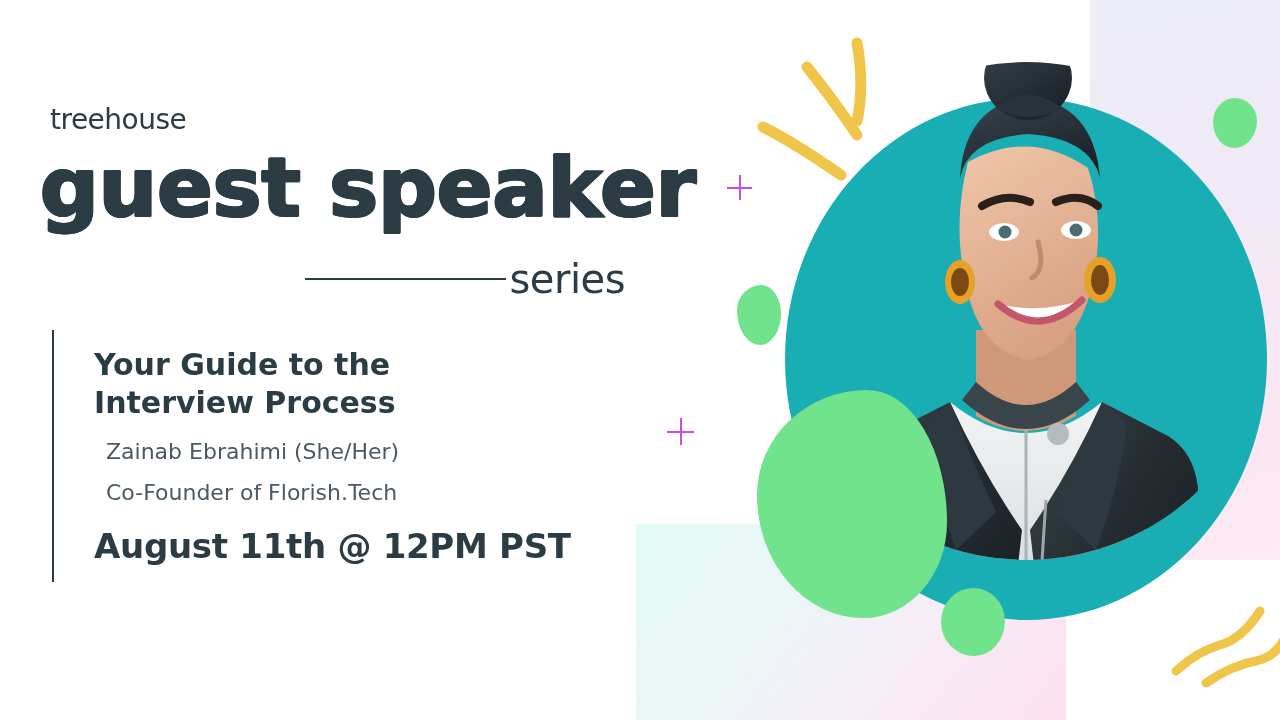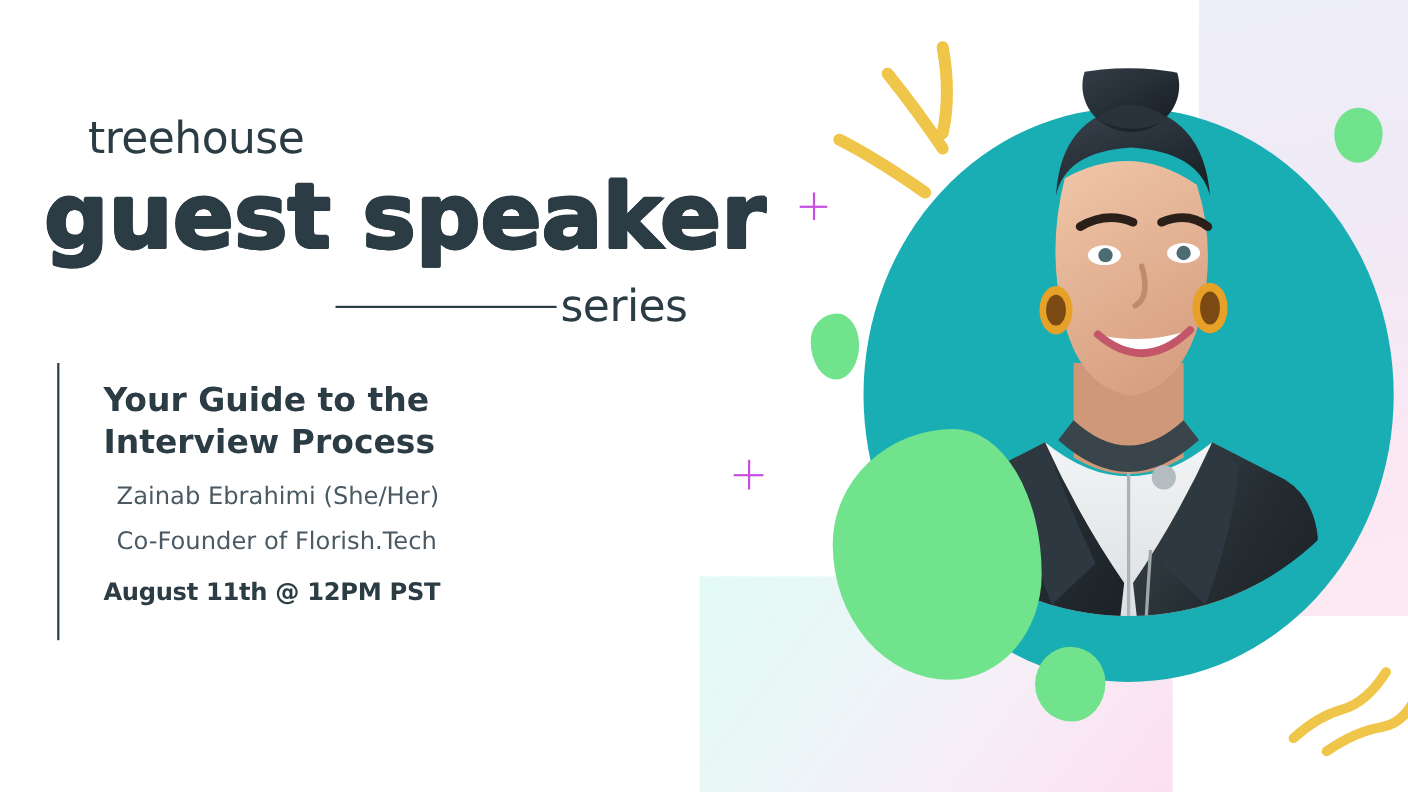--- a/index.html
+++ b/index.html
@@ -107,31 +107,30 @@
   .left-col {
     position: absolute;
     left: 0; top: 0;
     width: 660px;
     height: 720px;
   }
   .brand {
     position: absolute;
     left: 50px;
     top: 106px;
-    font-size: 40px;
+    font-size: 28px;
     font-weight: 400;
     letter-spacing: -0.5px;
     color: #2b3c44;
     line-height: 1;
-    margin-left: 30px;
   }
   .headline-outline {
     position: absolute;
     left: 40px;
-    top: 157px;
+    top: 147px;
     font-size: 82px;
     font-weight: 700;
     letter-spacing: 0px;
     line-height: 1;
     color: transparent;
     -webkit-text-stroke: 2px #2b3c44;
     text-shadow:
       -1.4px 0 #2b3c44, 1.4px 0 #2b3c44,
       0 -1.4px #2b3c44, 0 1.4px #2b3c44;
     white-space: nowrap;
@@ -180,21 +179,21 @@
   .speaker-name,
   .speaker-role {
     font-size: 22px;
     font-weight: 400;
     line-height: 1.35;
     color: #4a5962;
     margin: 12px;
   }
   .speaker-name { margin-top: 14px; }
   .event-when {
-    font-size: 22px;
+    font-size: 34px;
     font-weight: 700;
     color: #2b3c44;
     margin: 18px 0 0 0;
     letter-spacing: -0.3px;
   }
 </style>
 </head>
 <body>
 
 <div id="stage">

